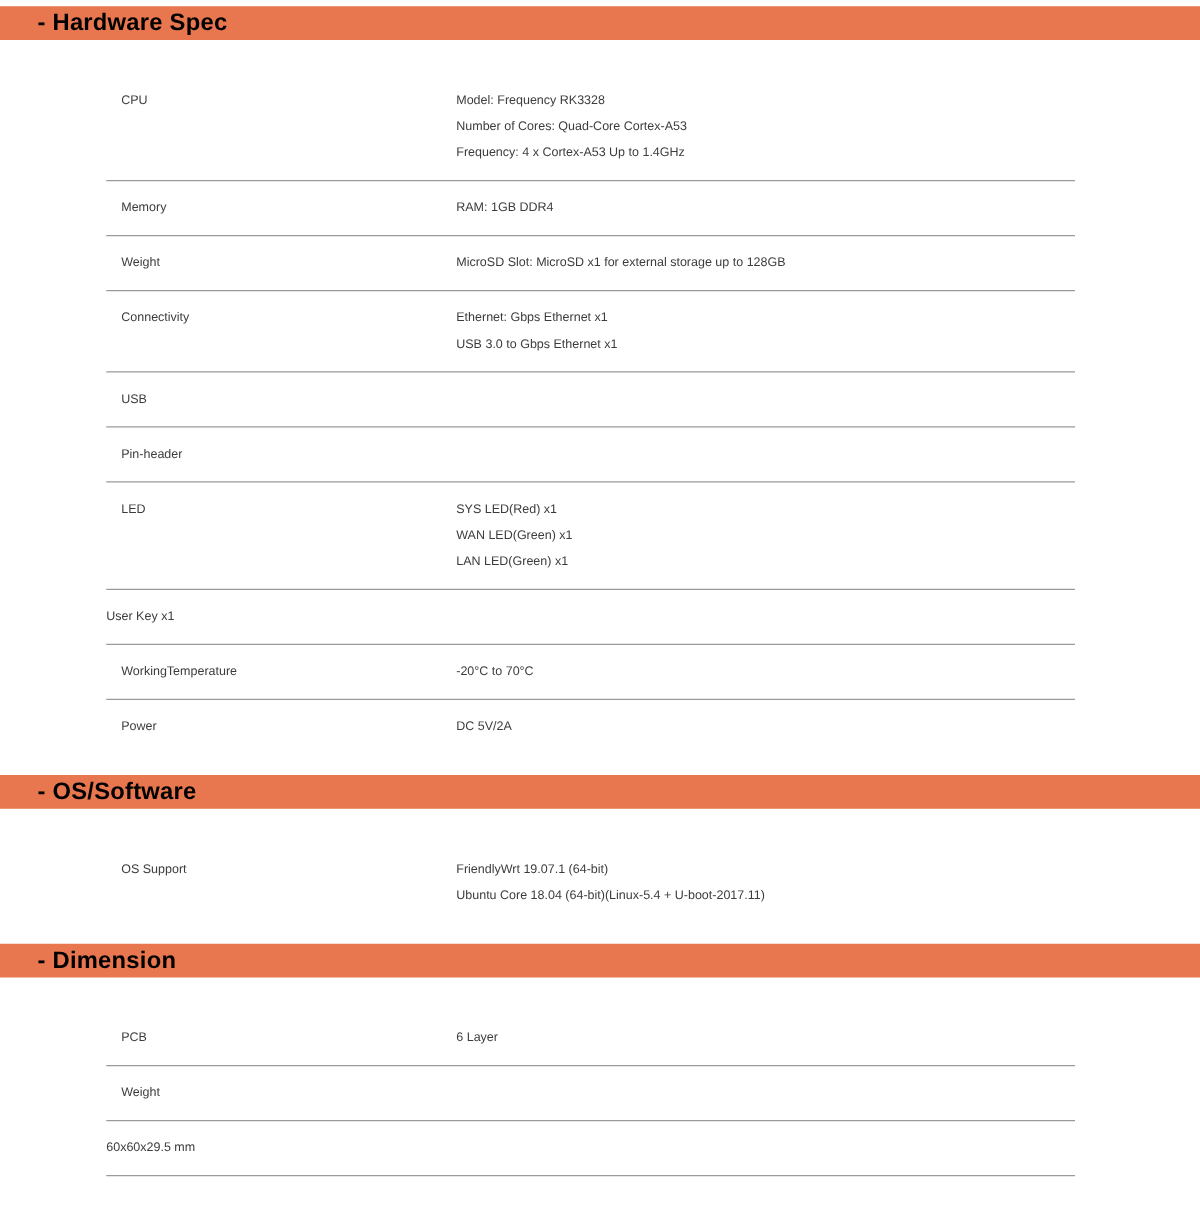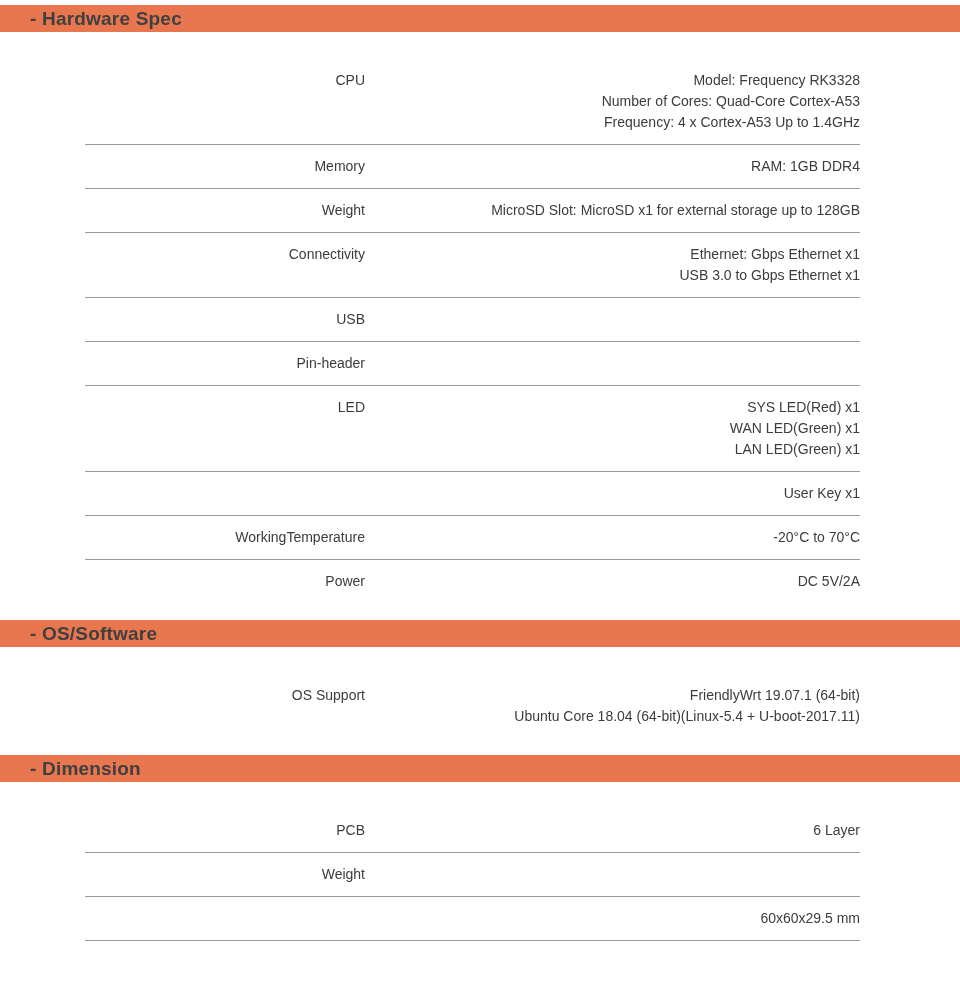--- a/index.html
+++ b/index.html
@@ -14,42 +14,40 @@
     min-height: 985px;
     background: var(--background, #ffffff);
     box-sizing: border-box;
     padding-top: 5px;
   }
   .section-bar {
     width: 100%;
     height: 27px;
     line-height: 27px;
     background: var(--accent, #e8764e);
-    color: #404040;
+    color: #000000;
     font-size: 19px;
     font-weight: bold;
     padding-left: 30px;
     box-sizing: border-box;
     letter-spacing: 0.2px;
   }
   .spec-table {
     margin: 27px 0 17px 85px;
     width: 775px;
   }
   .row {
     display: flex;
     border-bottom: 1px solid var(--line, #9a9a9a);
     padding: 11px 0;
-    font-size: 14px;
+    font-size: 10px;
     line-height: 21px;
-    text-align: right;
   }
   .row.no-line {
     border-bottom: none;
-    gap: 36px;
   }
   .label {
     width: 280px;
     box-sizing: border-box;
     padding-left: 12px;
     flex-shrink: 0;
   }
   .value {
     flex: 1;
   }

